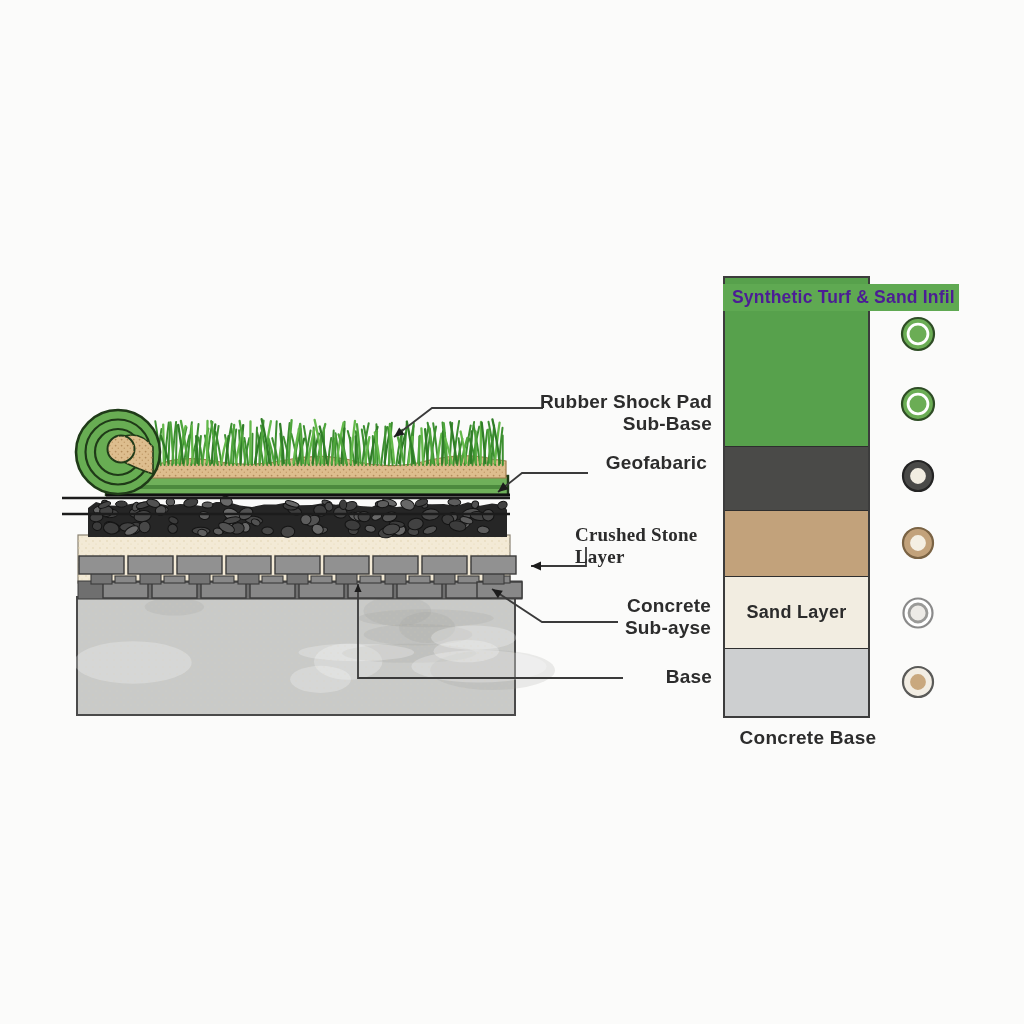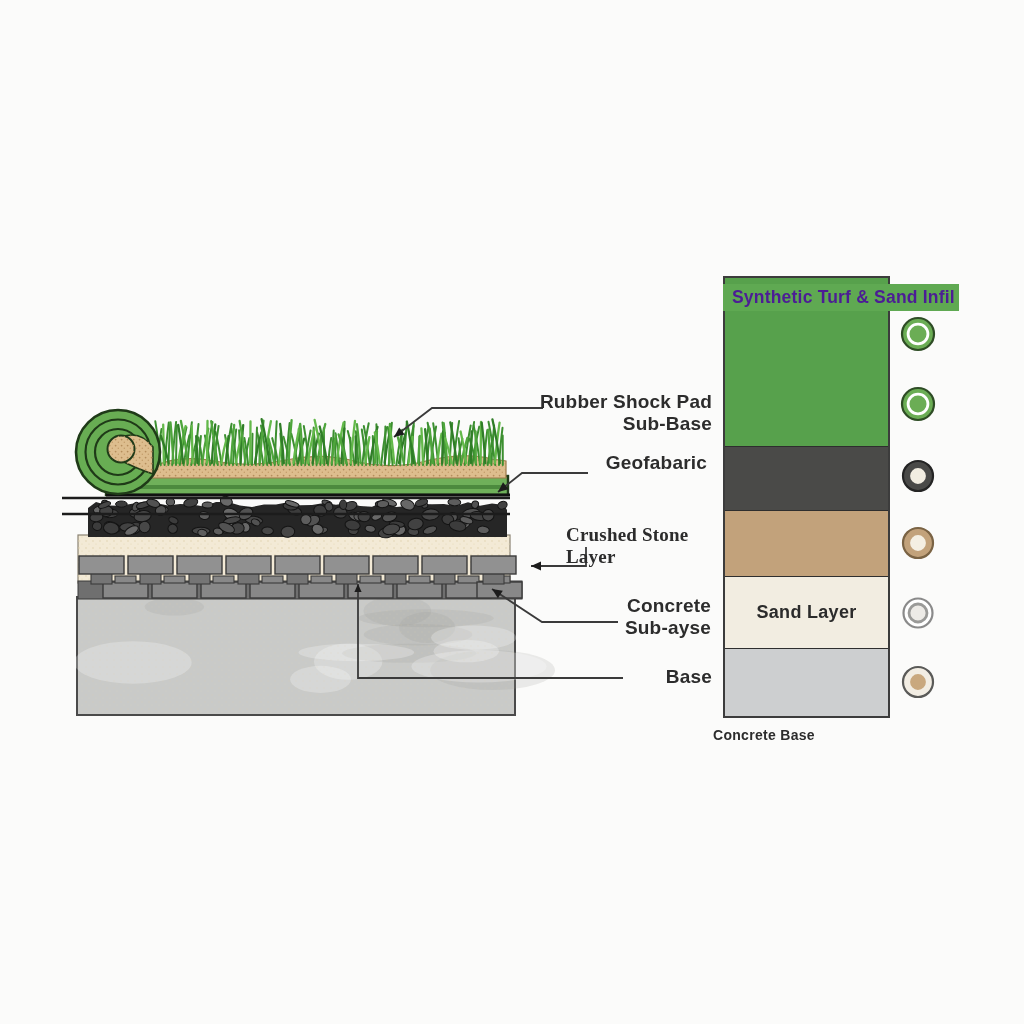--- a/index.html
+++ b/index.html
@@ -1,37 +1,37 @@
 <!DOCTYPE html>
 <html><head>
 <meta charset="utf-8">
 <style>
   html,body{margin:0;padding:0;width:1024px;height:1024px;overflow:hidden;
     font-family:"Liberation Sans",sans-serif;background:#fbfbfa;}
   .canvas{position:absolute;inset:0;width:1024px;height:1024px;background:#fbfbfa;}
   svg{position:absolute;left:0;top:0;}
   .callout{position:absolute;font-weight:700;font-size:19px;line-height:1.18;
-    color:#2c2c2c;white-space:pre-line;letter-spacing:.2px;}
+    color:#2c2c2c;white-space:pre-line;letter-spacing:.2px;margin-left:9px;}
   .callout.right{text-align:right;}
   .callout.center{text-align:left;font-family:Liberation Serif, serif;}
-  .legend-column{position:absolute;left:723px;top:276px;width:167px;height:442px;
+  .legend-column{position:absolute;left:723px;top:276px;width:147px;height:442px;
     border:2px solid #3c3c3c;box-sizing:border-box;display:flex;flex-direction:column;}
   .legend-layer{width:100%;}
   .legend-layer.l0{height:168px;}
   .legend-layer.l1{height:64px;border-top:1.5px solid #2e2e2e;box-sizing:border-box;}
   .legend-layer.l2{height:66px;border-top:1.5px solid #2e2e2e;box-sizing:border-box;}
   .legend-layer.l3{height:72px;border-top:1.5px solid #2e2e2e;box-sizing:border-box;
     display:flex;align-items:center;justify-content:center;}
   .legend-layer.l4{height:68px;border-top:1.5px solid #2e2e2e;box-sizing:border-box;}
   .legend-layer-label{font-weight:700;font-size:18px;color:#2b2b2b;letter-spacing:.3px;}
   .legend-header{position:absolute;left:723px;top:284px;width:236px;height:27px;
     color:#4c1d95;font-weight:700;font-size:17.5px;line-height:27px;padding-left:9px;
     box-sizing:border-box;letter-spacing:.2px;z-index:5;}
-  .legend-caption{position:absolute;left:713px;top:727px;width:190px;text-align:left;
-    font-weight:700;font-size:14px;color:#2c2c2c;letter-spacing:.3px;}
+  .legend-caption{position:absolute;left:713px;top:727px;width:190px;text-align:center;
+    font-weight:700;font-size:19px;color:#2c2c2c;letter-spacing:.3px;}
 </style>
 </head>
 <body>
 
 <div class="canvas">
 
   <svg id="illus" width="1024" height="1024" viewBox="0 0 1024 1024">
     <defs>
       <pattern id="sandDots" width="6" height="6" patternUnits="userSpaceOnUse">
         <circle cx="1.6" cy="1.6" r="0.9" fill="#b58e5c"></circle>

